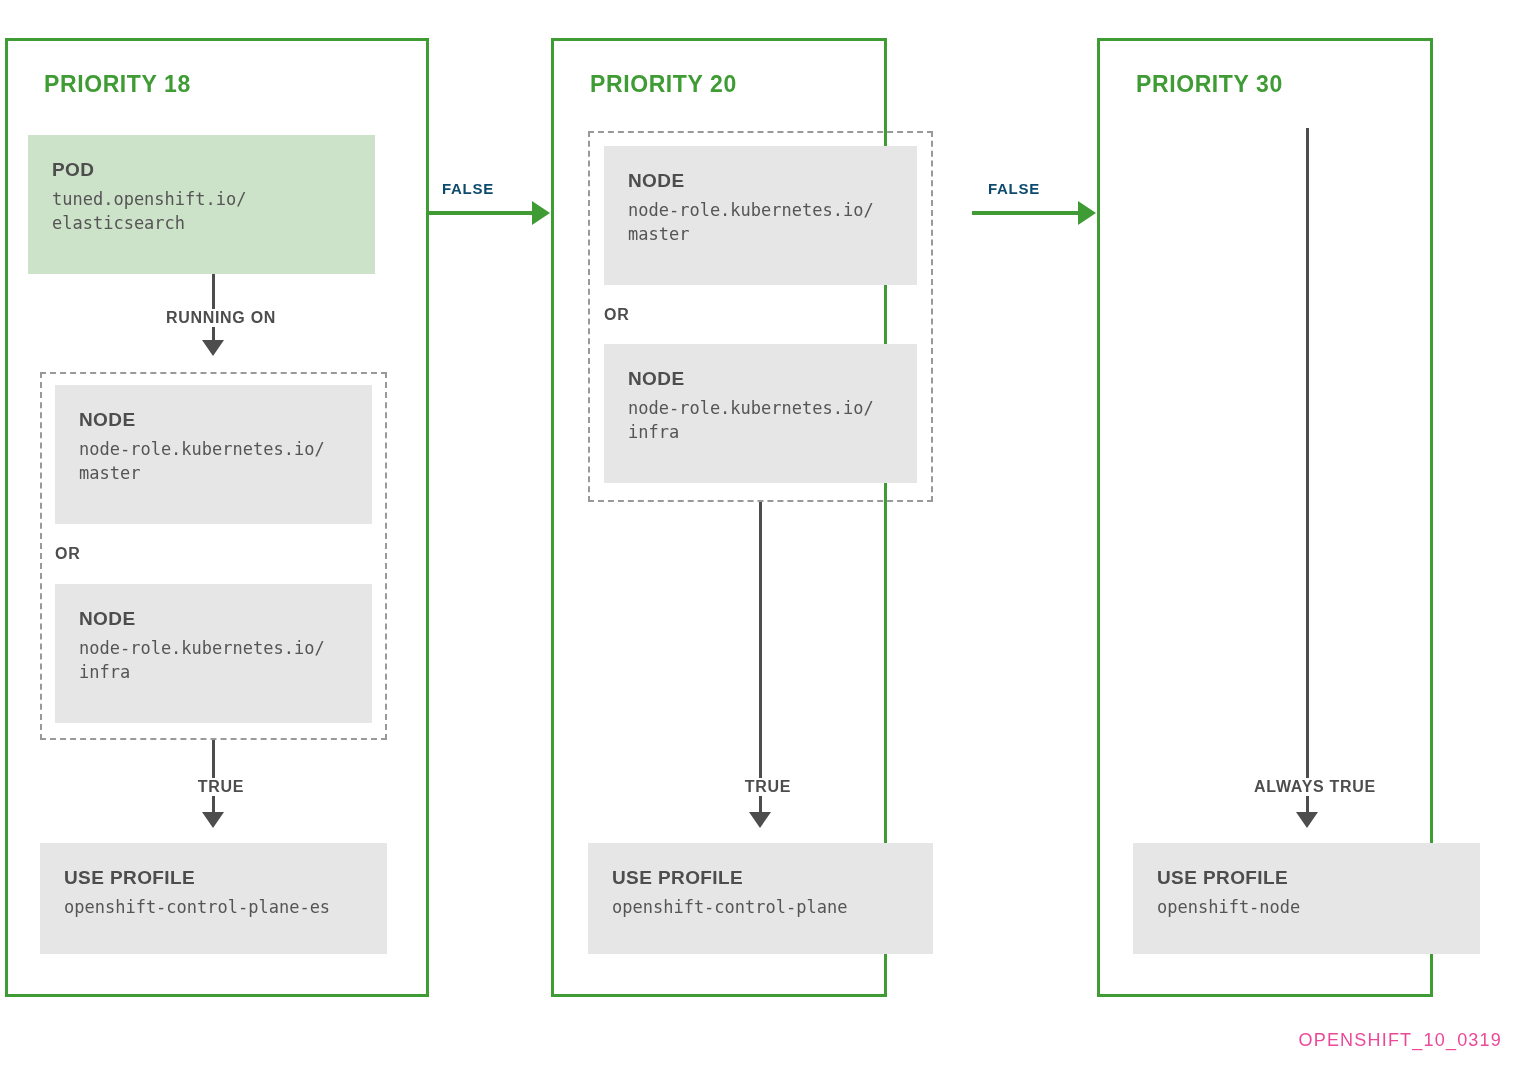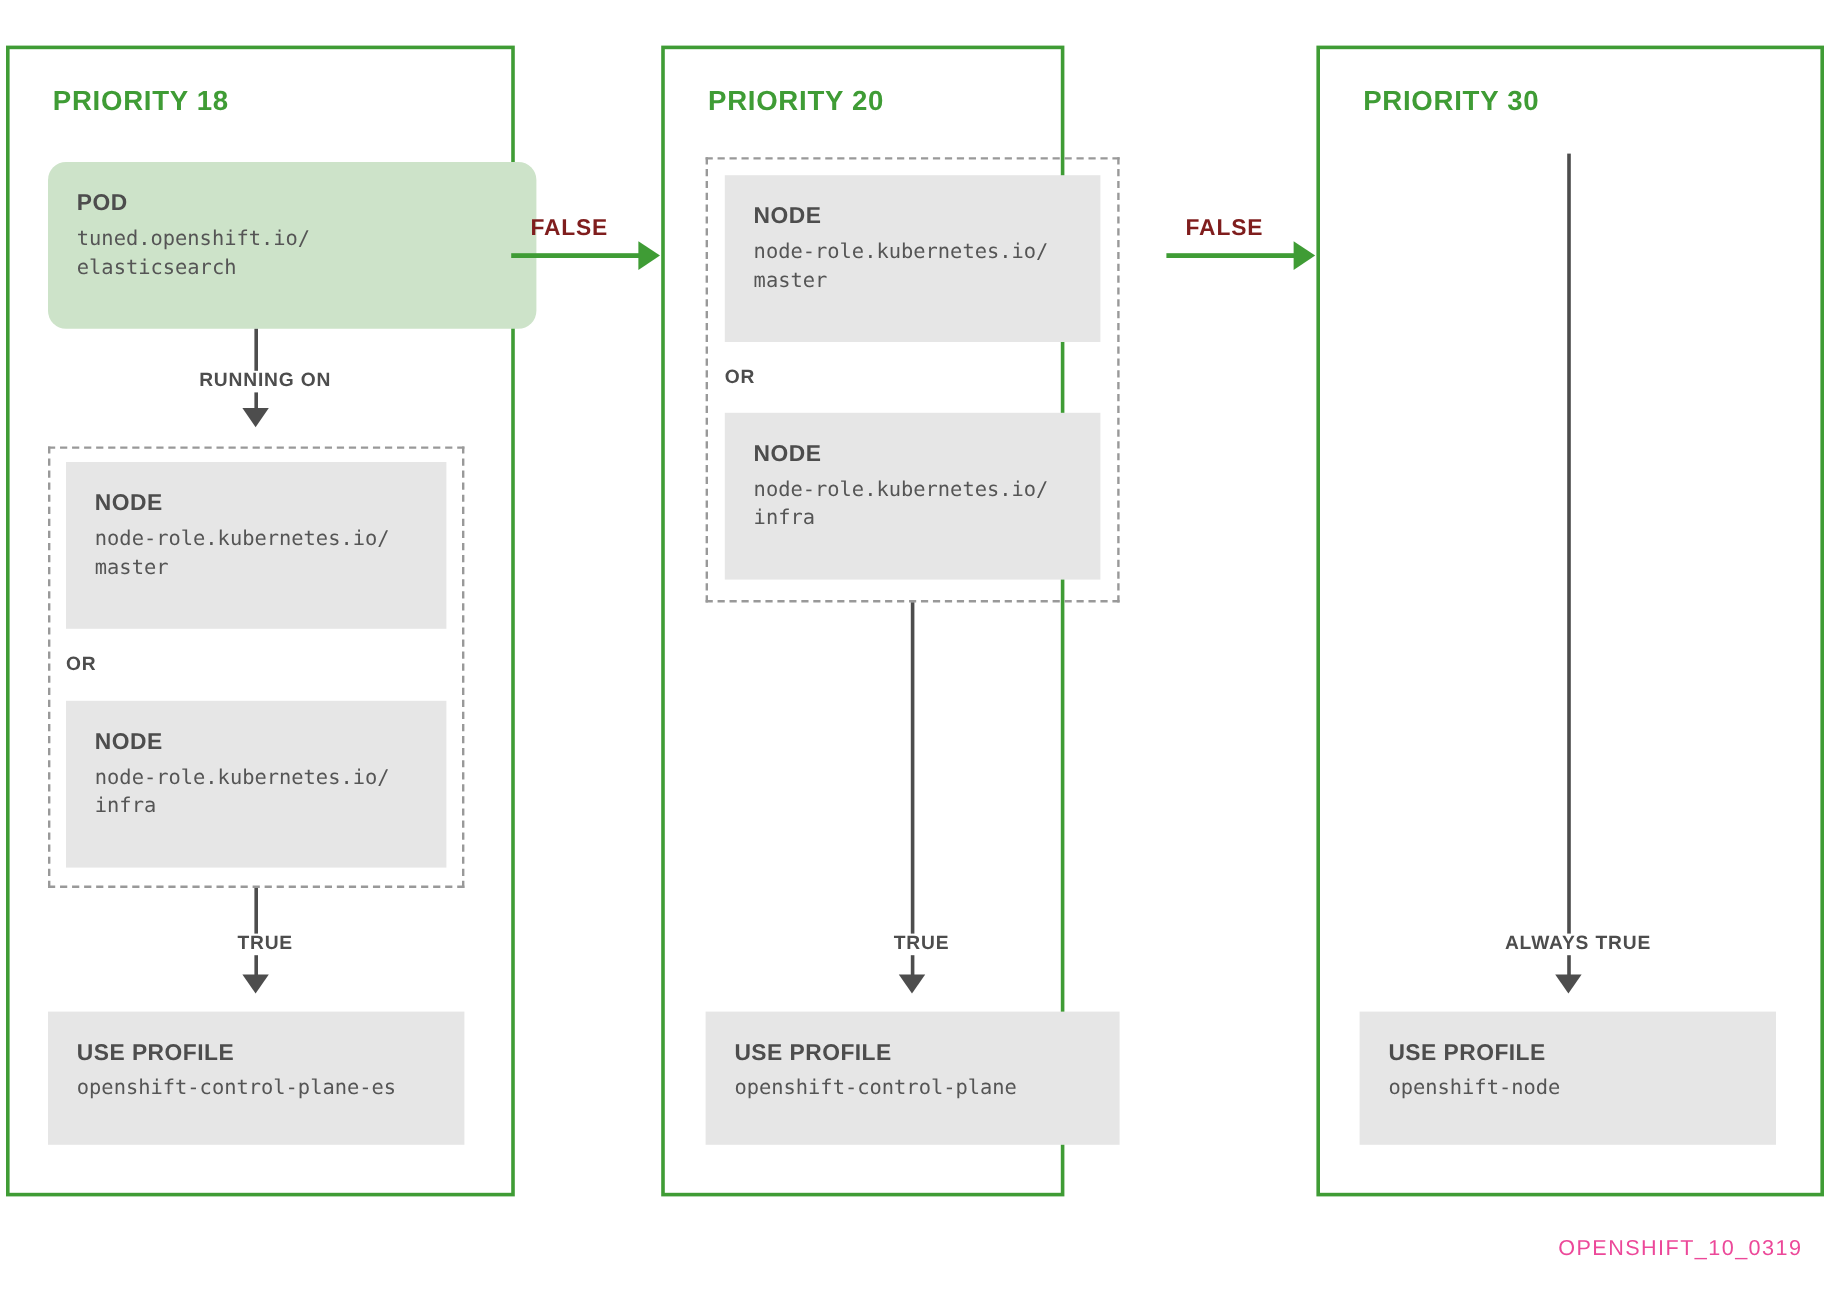--- a/index.html
+++ b/index.html
@@ -24,21 +24,21 @@
 
   
   .column {
     position: absolute;
     border: 3px solid #3f9c35;
     background: #ffffff;
     box-sizing: border-box;
   }
   #col-1 { left: 5px;    top: 38px; width: 424px; height: 959px; }
   #col-2 { left: 551px;  top: 38px; width: 336px; height: 959px; }
-  #col-3 { left: 1097px; top: 38px; width: 423px; height: 959px; }
+  #col-3 { left: 1097px; top: 38px; width: 336px; height: 959px; }
 
   .col-title {
     position: absolute;
     left: 36px;
     top: 30px;
     font-size: 23px;
     font-weight: bold;
     letter-spacing: 0.6px;
     color: #3f9c35;
     white-space: nowrap;
@@ -118,23 +118,23 @@
   }
   .arrow-right-green {
     position: absolute;
     width: 0; height: 0;
     border-top: 12px solid transparent;
     border-bottom: 12px solid transparent;
     border-left: 18px solid #3f9c35;
   }
   .false-label {
     position: absolute;
-    font-size: 19px;
-    font-weight: bold;
-    color: #7f1d1d;
+    font-size: 15px;
+    font-weight: bold;
+    color: #0c4a6e;
     letter-spacing: 0.7px;
     white-space: nowrap;
   }
 
   
   .caption {
     position: absolute;
     right: 18px;
     bottom: 26px;
     font-size: 18px;
@@ -145,21 +145,21 @@
 </style>
 </head>
 <body>
 
 <div class="canvas">
 
   <div id="col-1" class="column">
     <div class="col-title">PRIORITY 18</div>
   </div>
 
-  <div class="abs fill-box green" style="left:40px; top:135px; width:407px; height:139px;border-radius:15px;">
+  <div class="abs fill-box green" style="left:28px; top:135px; width:347px; height:139px;">
     <p class="box-kind">POD</p>
     <p class="box-value">tuned.openshift.io/
 elasticsearch</p>
   </div>
 
   <div class="vline" style="left:212px; top:274px; height:78px;"></div>
   <div class="edge-label" style="left:133px; top:309px; width:160px;">RUNNING ON</div>
   <div class="arrow-down" style="left:202px; top:340px;"></div>
 
   <div class="abs dashed-group" style="left:40px; top:372px; width:347px; height:368px;"></div>

